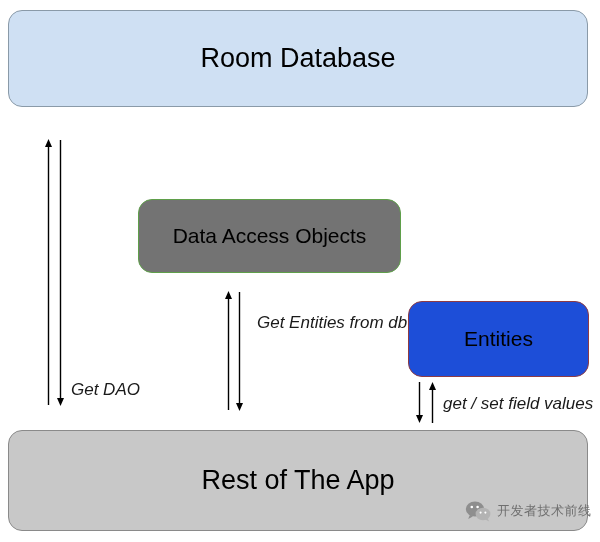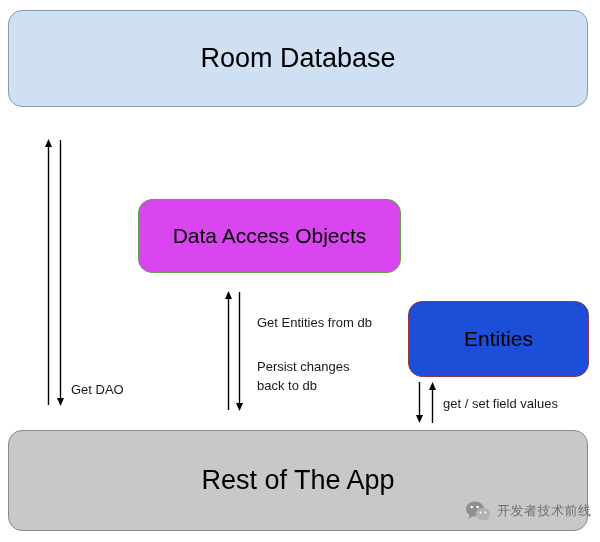--- a/index.html
+++ b/index.html
@@ -42,21 +42,21 @@
     height: 97px;
     background: #cfe0f3;
     border: 1.6px solid #8a9aa8;
     font-size: 27px;
   }
   #box-dao {
     left: 138px;
     top: 199px;
     width: 263px;
     height: 74px;
-    background: #d946ef;
+    background: #737373;
     border: 1.6px solid #5f9f4a;
     font-size: 21px;
   }
   #box-entities {
     left: 408px;
     top: 301px;
     width: 181px;
     height: 76px;
     background: #1d4ed8;
     border: 1.6px solid #8e3b44;
@@ -78,24 +78,25 @@
     left: 0;
     top: 0;
     width: 600px;
     height: 542px;
     pointer-events: none;
   }
 
   
   .arrow-label {
     position: absolute;
-    font-size: 13px;
+    font-size: 17px;
     color: #1a1a1a;
     line-height: 19px;
     white-space: nowrap;
+    font-style: italic;
   }
   #label-get-dao      { left: 71px;  top: 380px; }
   #label-get-entities { left: 257px; top: 313px; }
   #label-persist      { left: 257px; top: 357px; }
   #label-get-set      { left: 443px; top: 394px; }
 
   
   #watermark {
     position: absolute;
     left: 465px;
@@ -168,24 +169,20 @@
     <g>
       <line x1="432.5" y1="423" x2="432.5" y2="389" stroke="#000000" stroke-width="1.4"></line>
       <path d="M432.5,382 L436,390 L429,390 Z" fill="#000000"></path>
     </g>
   </svg>
 
   <div class="arrow-label" id="label-get-dao">Get DAO</div>
 
   <div class="arrow-label" id="label-get-entities">Get Entities from db</div>
 
-  <div class="arrow-label" id="label-persist">
-    <div>Persist changes</div>
-    <div>back to db</div>
-  </div>
 
   <div class="arrow-label" id="label-get-set">get / set field values</div>
 
   <div id="watermark">
     <svg id="wechat-icon" width="26" height="22" viewBox="0 0 26 22">
       <ellipse cx="10" cy="9" rx="9.2" ry="7.6" fill="#8e8e8e"></ellipse>
       <polygon points="5,14.5 3.2,19 7.8,16.4" fill="#8e8e8e"></polygon>
       <circle cx="6.8" cy="7" r="1.3" fill="#ffffff"></circle>
       <circle cx="12.6" cy="7" r="1.3" fill="#ffffff"></circle>
       <ellipse cx="18" cy="14" rx="7.4" ry="6.2" fill="#b3b3b3"></ellipse>

